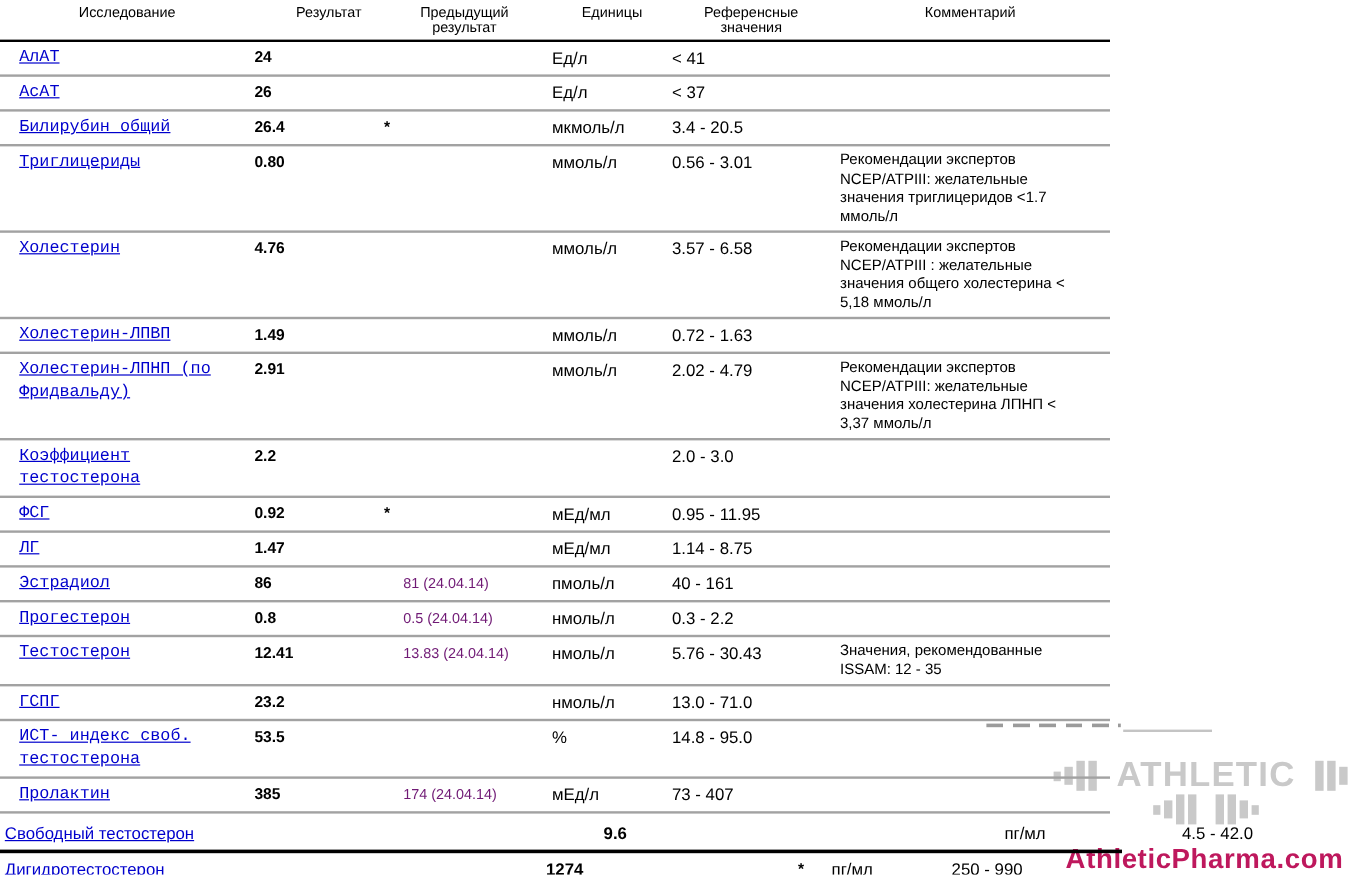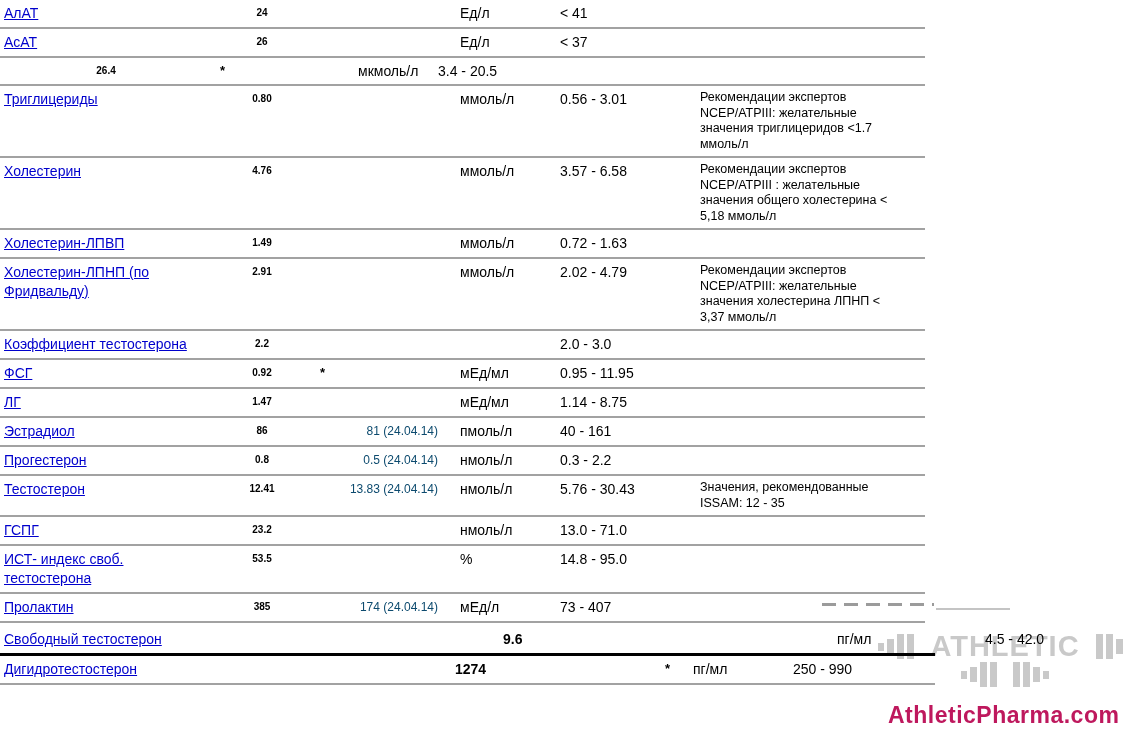--- a/index.html
+++ b/index.html
@@ -9,25 +9,25 @@
 
   
   .lab-table { position:relative; z-index:1; width:925px; border-bottom:2px solid #a2a2a2; }
   .thead { display:grid; grid-template-columns:212px 124px 102px 122px 132px 233px;
            border-bottom:2px solid #000; padding:4px 0 3px; font-size:12px; line-height:13px; }
   .th { text-align:center; }
   .th.units-h { padding-left:22px; }
   .row { display:grid; grid-template-columns:212px 100px 24px 102px 122px 132px 233px;
          border-top:2px solid #a2a2a2; padding:4px 0 4px; }
   #main-rows .row:first-child { border-top:none; }
-  .cell.name { font-size:14px; line-height:19px; padding-left:4px; padding-right:16px; }
+  .cell.name { font-size:14px; line-height:19px; padding-left:16px; padding-right:16px;font-family:Liberation Mono, monospace; }
   .test-link { color:#0000cc; text-decoration:underline; }
-  .cell.res { font-weight:bold; font-size:10px; line-height:18px; text-align:center; }
+  .cell.res { font-weight:bold; font-size:13px; line-height:18px; text-align:left; }
   .cell.flag { font-weight:bold; font-size:13px; line-height:18px; padding-left:8px; }
-  .cell.prev { color:#0c4a6e; font-size:12px; line-height:17px; text-align:right; padding-top:1px; }
+  .cell.prev { color:#701a75; font-size:12px; line-height:17px; padding-top:1px; }
   .cell.units { font-size:14px; line-height:18px; padding-left:22px; white-space:nowrap; }
   .cell.ref { font-size:14px; line-height:18px; text-align:left; padding-right:14px; white-space:nowrap; }
   .cell.comment { font-size:12.5px; line-height:15.5px; padding-left:8px; padding-right:25px; }
 
   
   .bottom-table { position:relative; z-index:1; width:935px; margin-top:3px; }
   .brow { display:grid; grid-template-columns:455px 200px 38px 100px 142px; padding:4px 0 4px; }
   .brow.free-t { border-bottom:3px solid #000;gap:48px; }
   .brow.dht { border-bottom:2px solid #a2a2a2; }
   .bcell.name { font-size:14px; line-height:19px; padding-left:4px; }
@@ -85,20 +85,28 @@
           <span class="b b-lg"></span>
           <span class="b b-lg"></span>
           <span class="b b-sm"></span>
           <span class="b b-stub"></span>
         </span>
     </div>
     <div class="site">AthleticPharma.com</div>
   </div>
 
   <div class="lab-table">
+    <div class="thead">
+      <div class="th">Исследование</div>
+      <div class="th">Результат</div>
+      <div class="th">Предыдущий результат</div>
+      <div class="th units-h">Единицы</div>
+      <div class="th">Референсные значения</div>
+      <div class="th">Комментарий</div>
+    </div>
     <div id="main-rows">
   <div class="row">
     <div class="cell name"><a class="test-link" href="#">АлАТ</a></div>
     <div class="cell res">24</div>
     <div class="cell flag"></div>
     <div class="cell prev"></div>
     <div class="cell units">Ед/л</div>
     <div class="cell ref">&lt; 41</div>
     <div class="cell comment"></div>
   </div>
@@ -107,20 +115,21 @@
     <div class="cell name"><a class="test-link" href="#">АсАТ</a></div>
     <div class="cell res">26</div>
     <div class="cell flag"></div>
     <div class="cell prev"></div>
     <div class="cell units">Ед/л</div>
     <div class="cell ref">&lt; 37</div>
     <div class="cell comment"></div>
   </div>
 
   <div class="row">
+    <div class="cell name"><a class="test-link" href="#">Билирубин общий</a></div>
     <div class="cell res">26.4</div>
     <div class="cell flag">*</div>
     <div class="cell prev"></div>
     <div class="cell units">мкмоль/л</div>
     <div class="cell ref">3.4 - 20.5</div>
     <div class="cell comment"></div>
   </div>
 
   <div class="row">
     <div class="cell name"><a class="test-link" href="#">Триглицериды</a></div>

